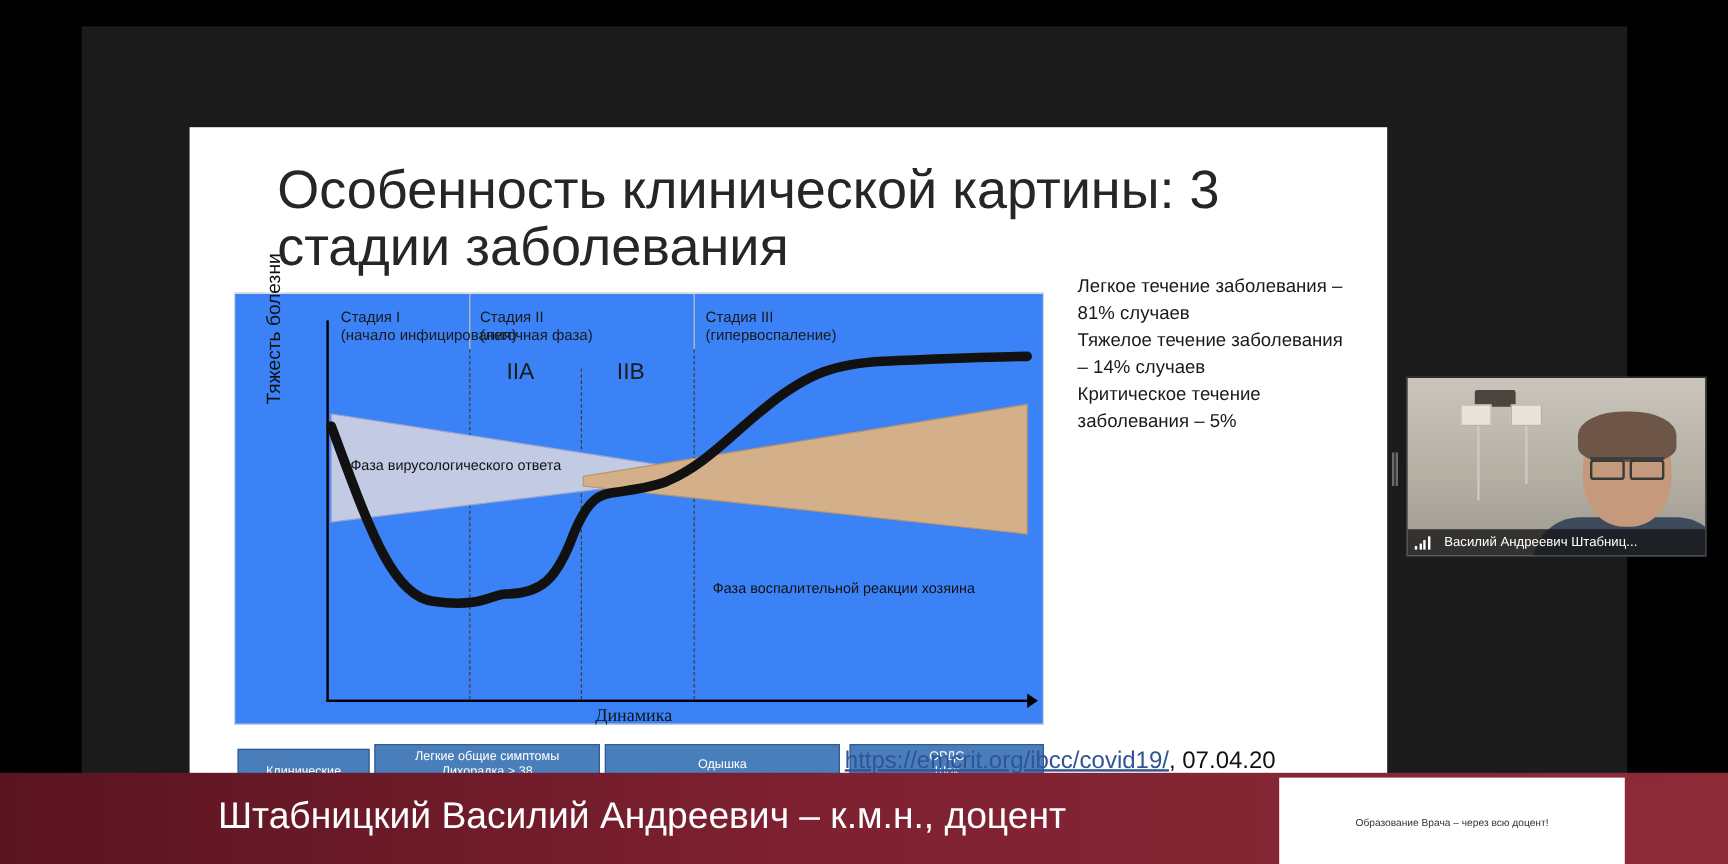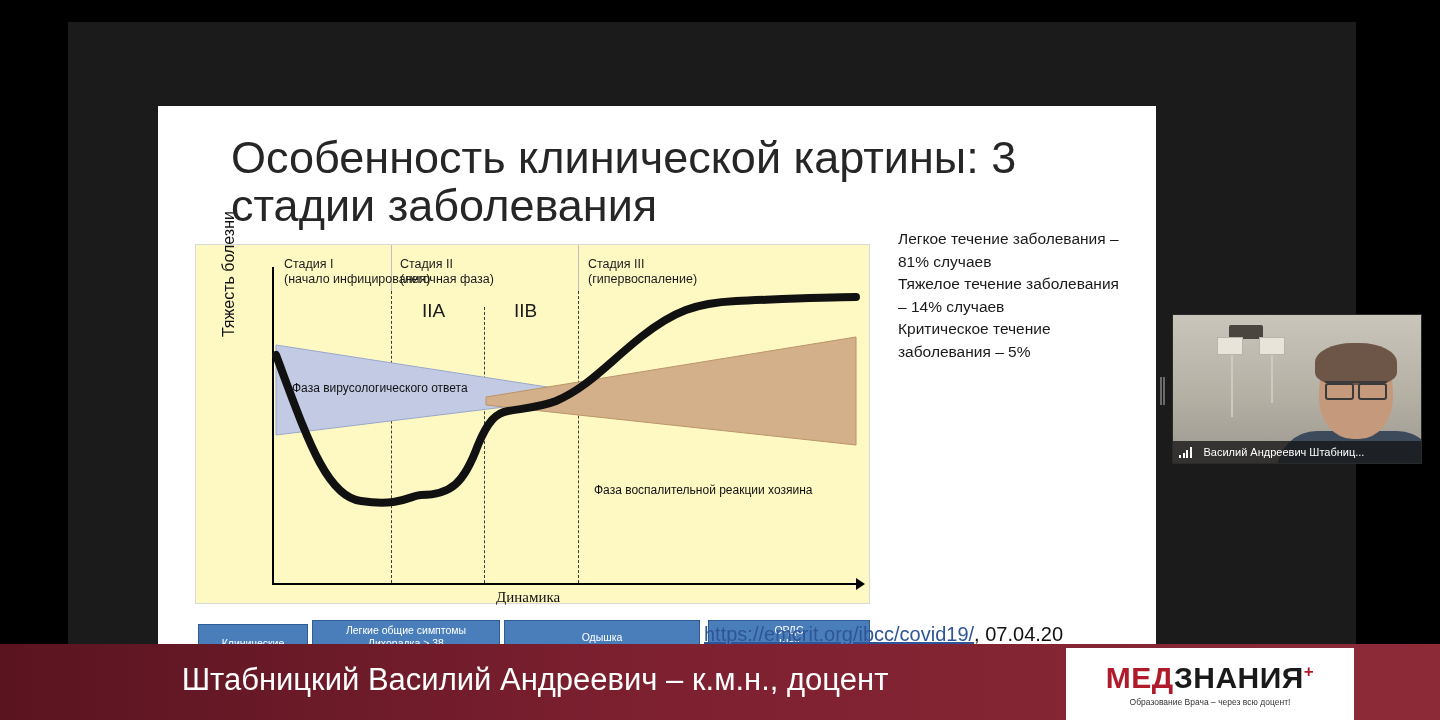--- a/index.html
+++ b/index.html
@@ -24,21 +24,21 @@
     overflow: hidden;
   }
   .slide-title {
     position: absolute; left: 73px; top: 28px; width: 830px;
     font-size: 45px; line-height: 48px; color: #262626; font-weight: 400;
   }
 
   
   .chart-box {
     position: absolute; left: 37px; top: 138px; width: 675px; height: 360px;
-    border: 1px solid #d9d9d9; background: #fef9c3;
+    border: 1px solid #d9d9d9; background: #3b82f6;
   }
   .chart-inner { position: absolute; inset: 0; }
 
   .stage-label {
     position: absolute; font-size: 12.5px; color: #1a1a1a; line-height: 15px;
   }
   .vline {
     position: absolute; width: 0; border-left: 1.5px dashed #3c3c3c;
   }
   .topline {
@@ -265,20 +265,17 @@
           </span>
         <span>Василий Андреевич Штабниц...</span>
       </div>
     </div>
   </div>
 
   <div class="bottom-bar">
     <div class="presenter-name">Штабницкий Василий Андреевич – к.м.н., доцент</div>
     <div class="logo-right-strip"></div>
     <div class="logo-card">
-      <div class="logo-main">
-        <span class="red">МЕД</span><span>ЗНАНИЯ</span><span class="plus">+</span>
-      </div>
       <div class="logo-sub">Образование Врача – через всю доцент!</div>
     </div>
   </div>
 
 </div>
 
 </body></html>

